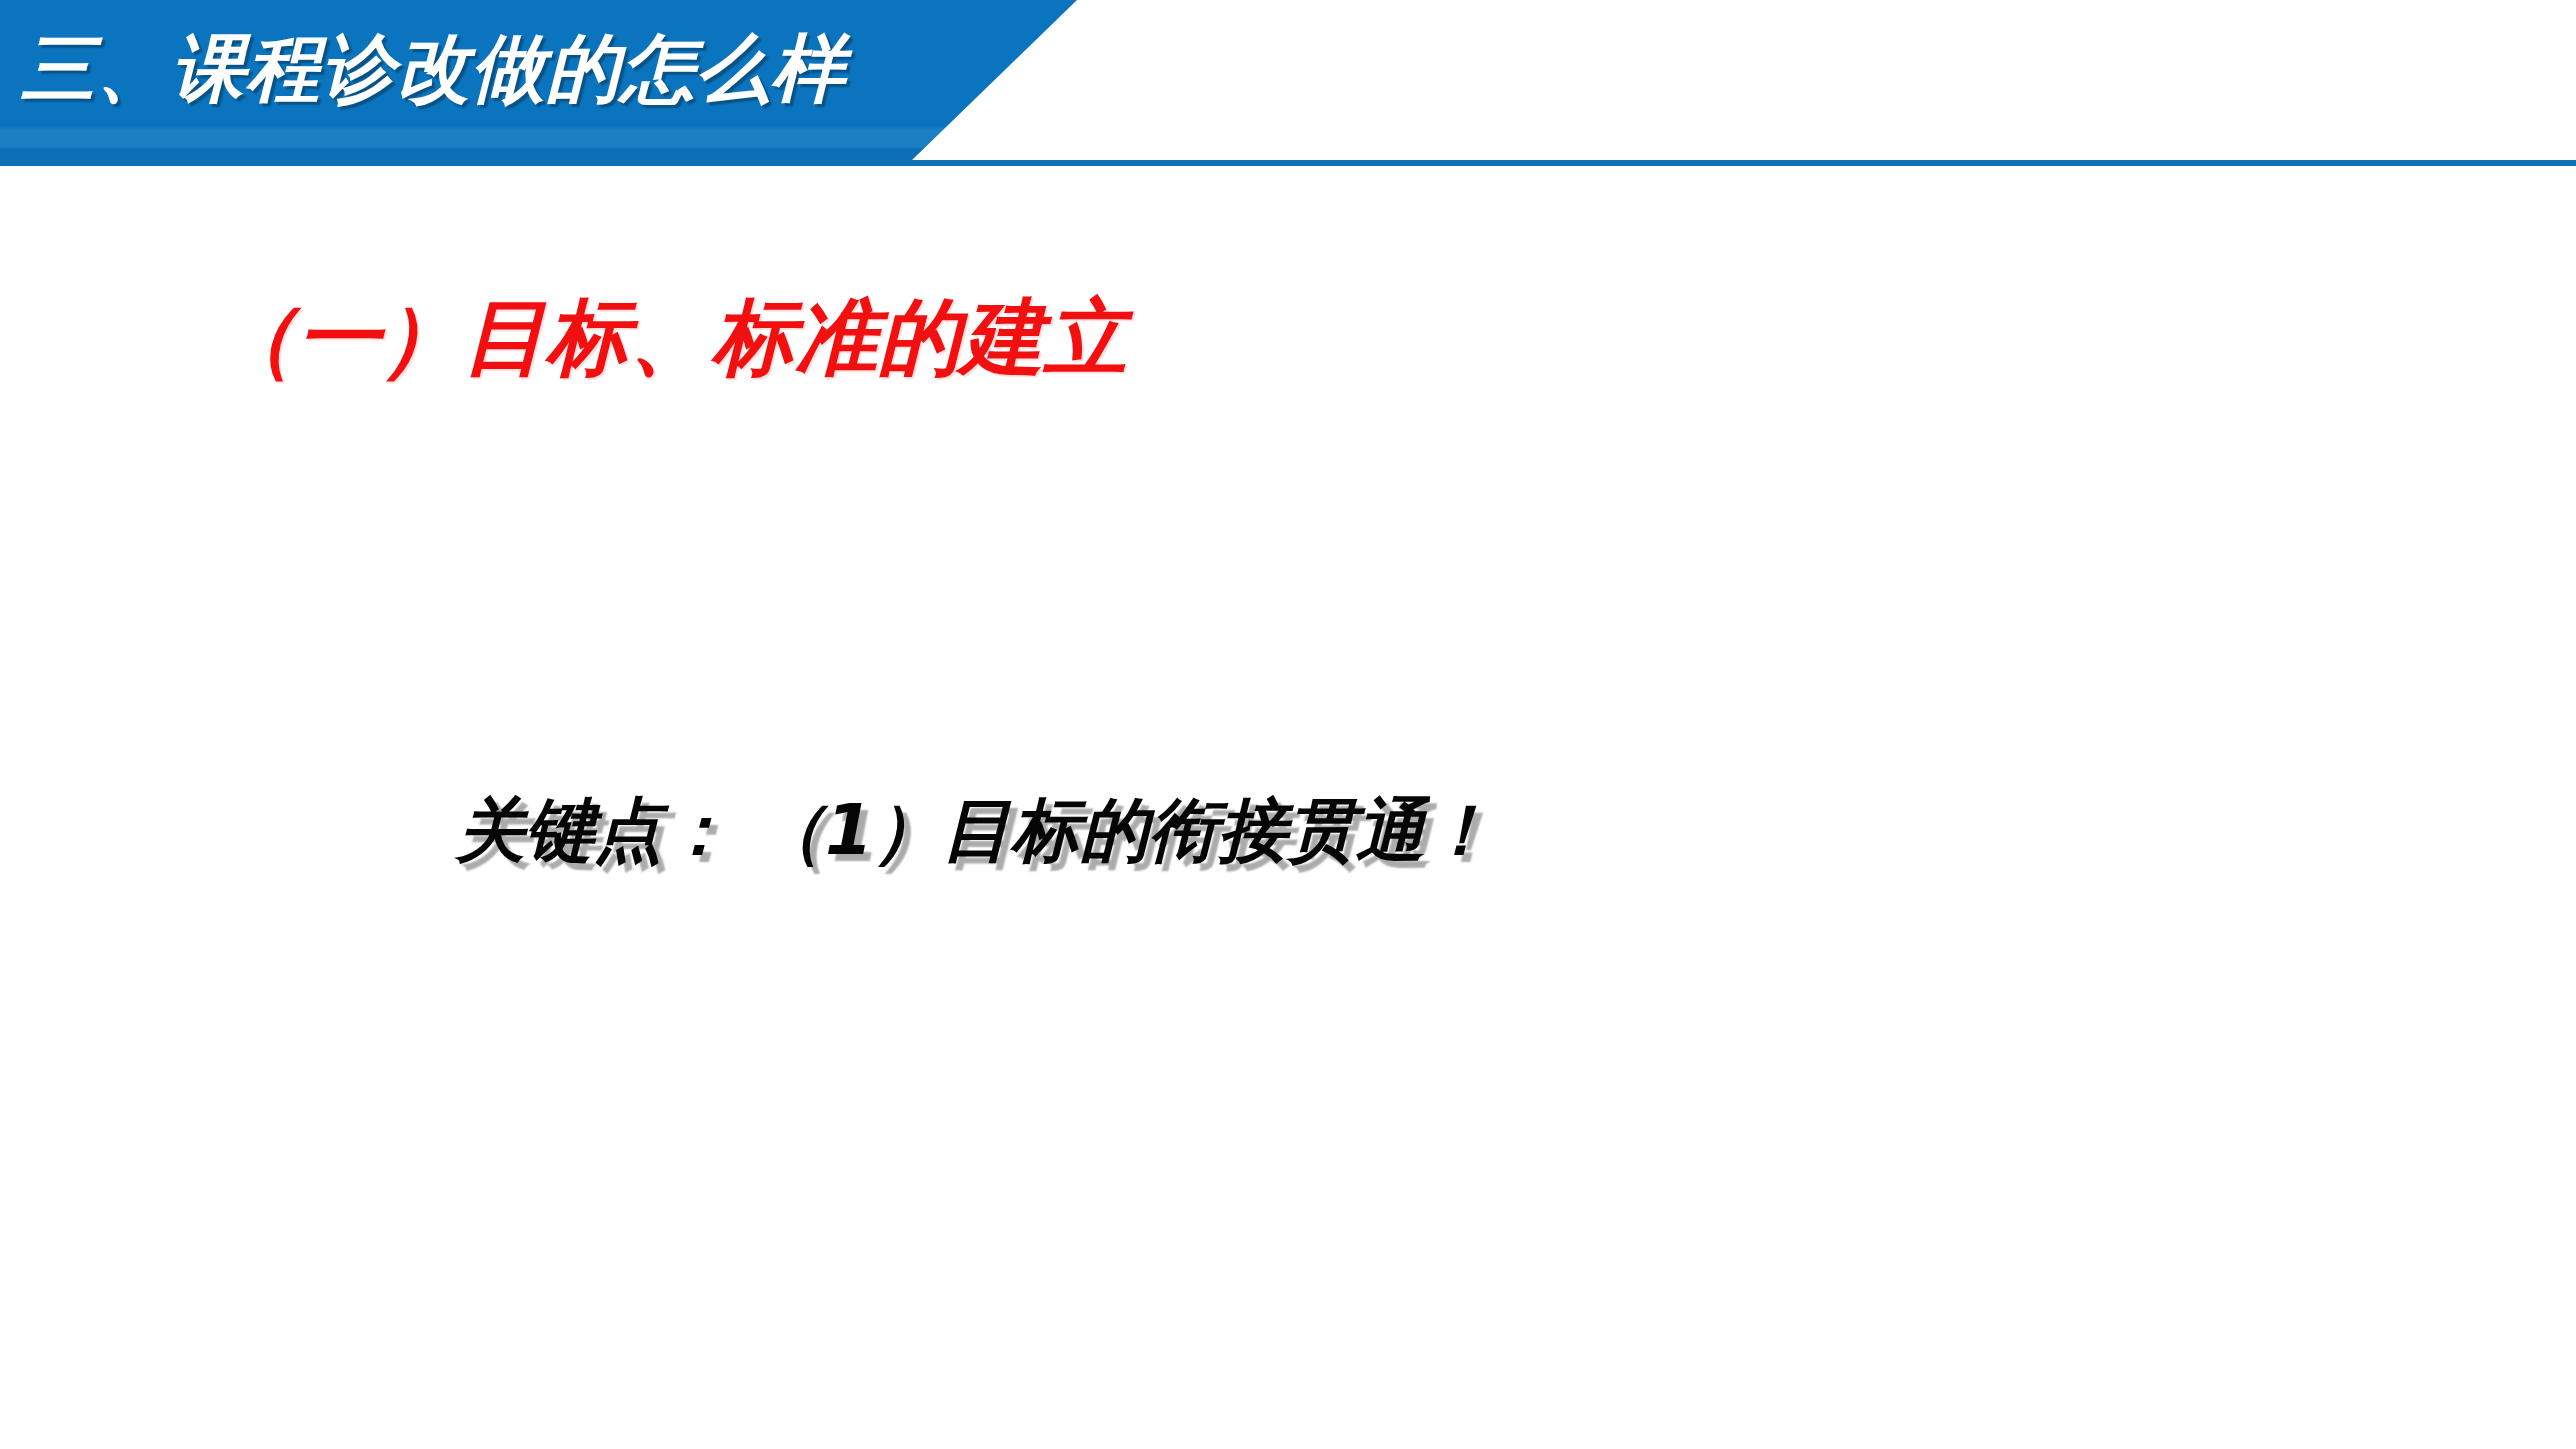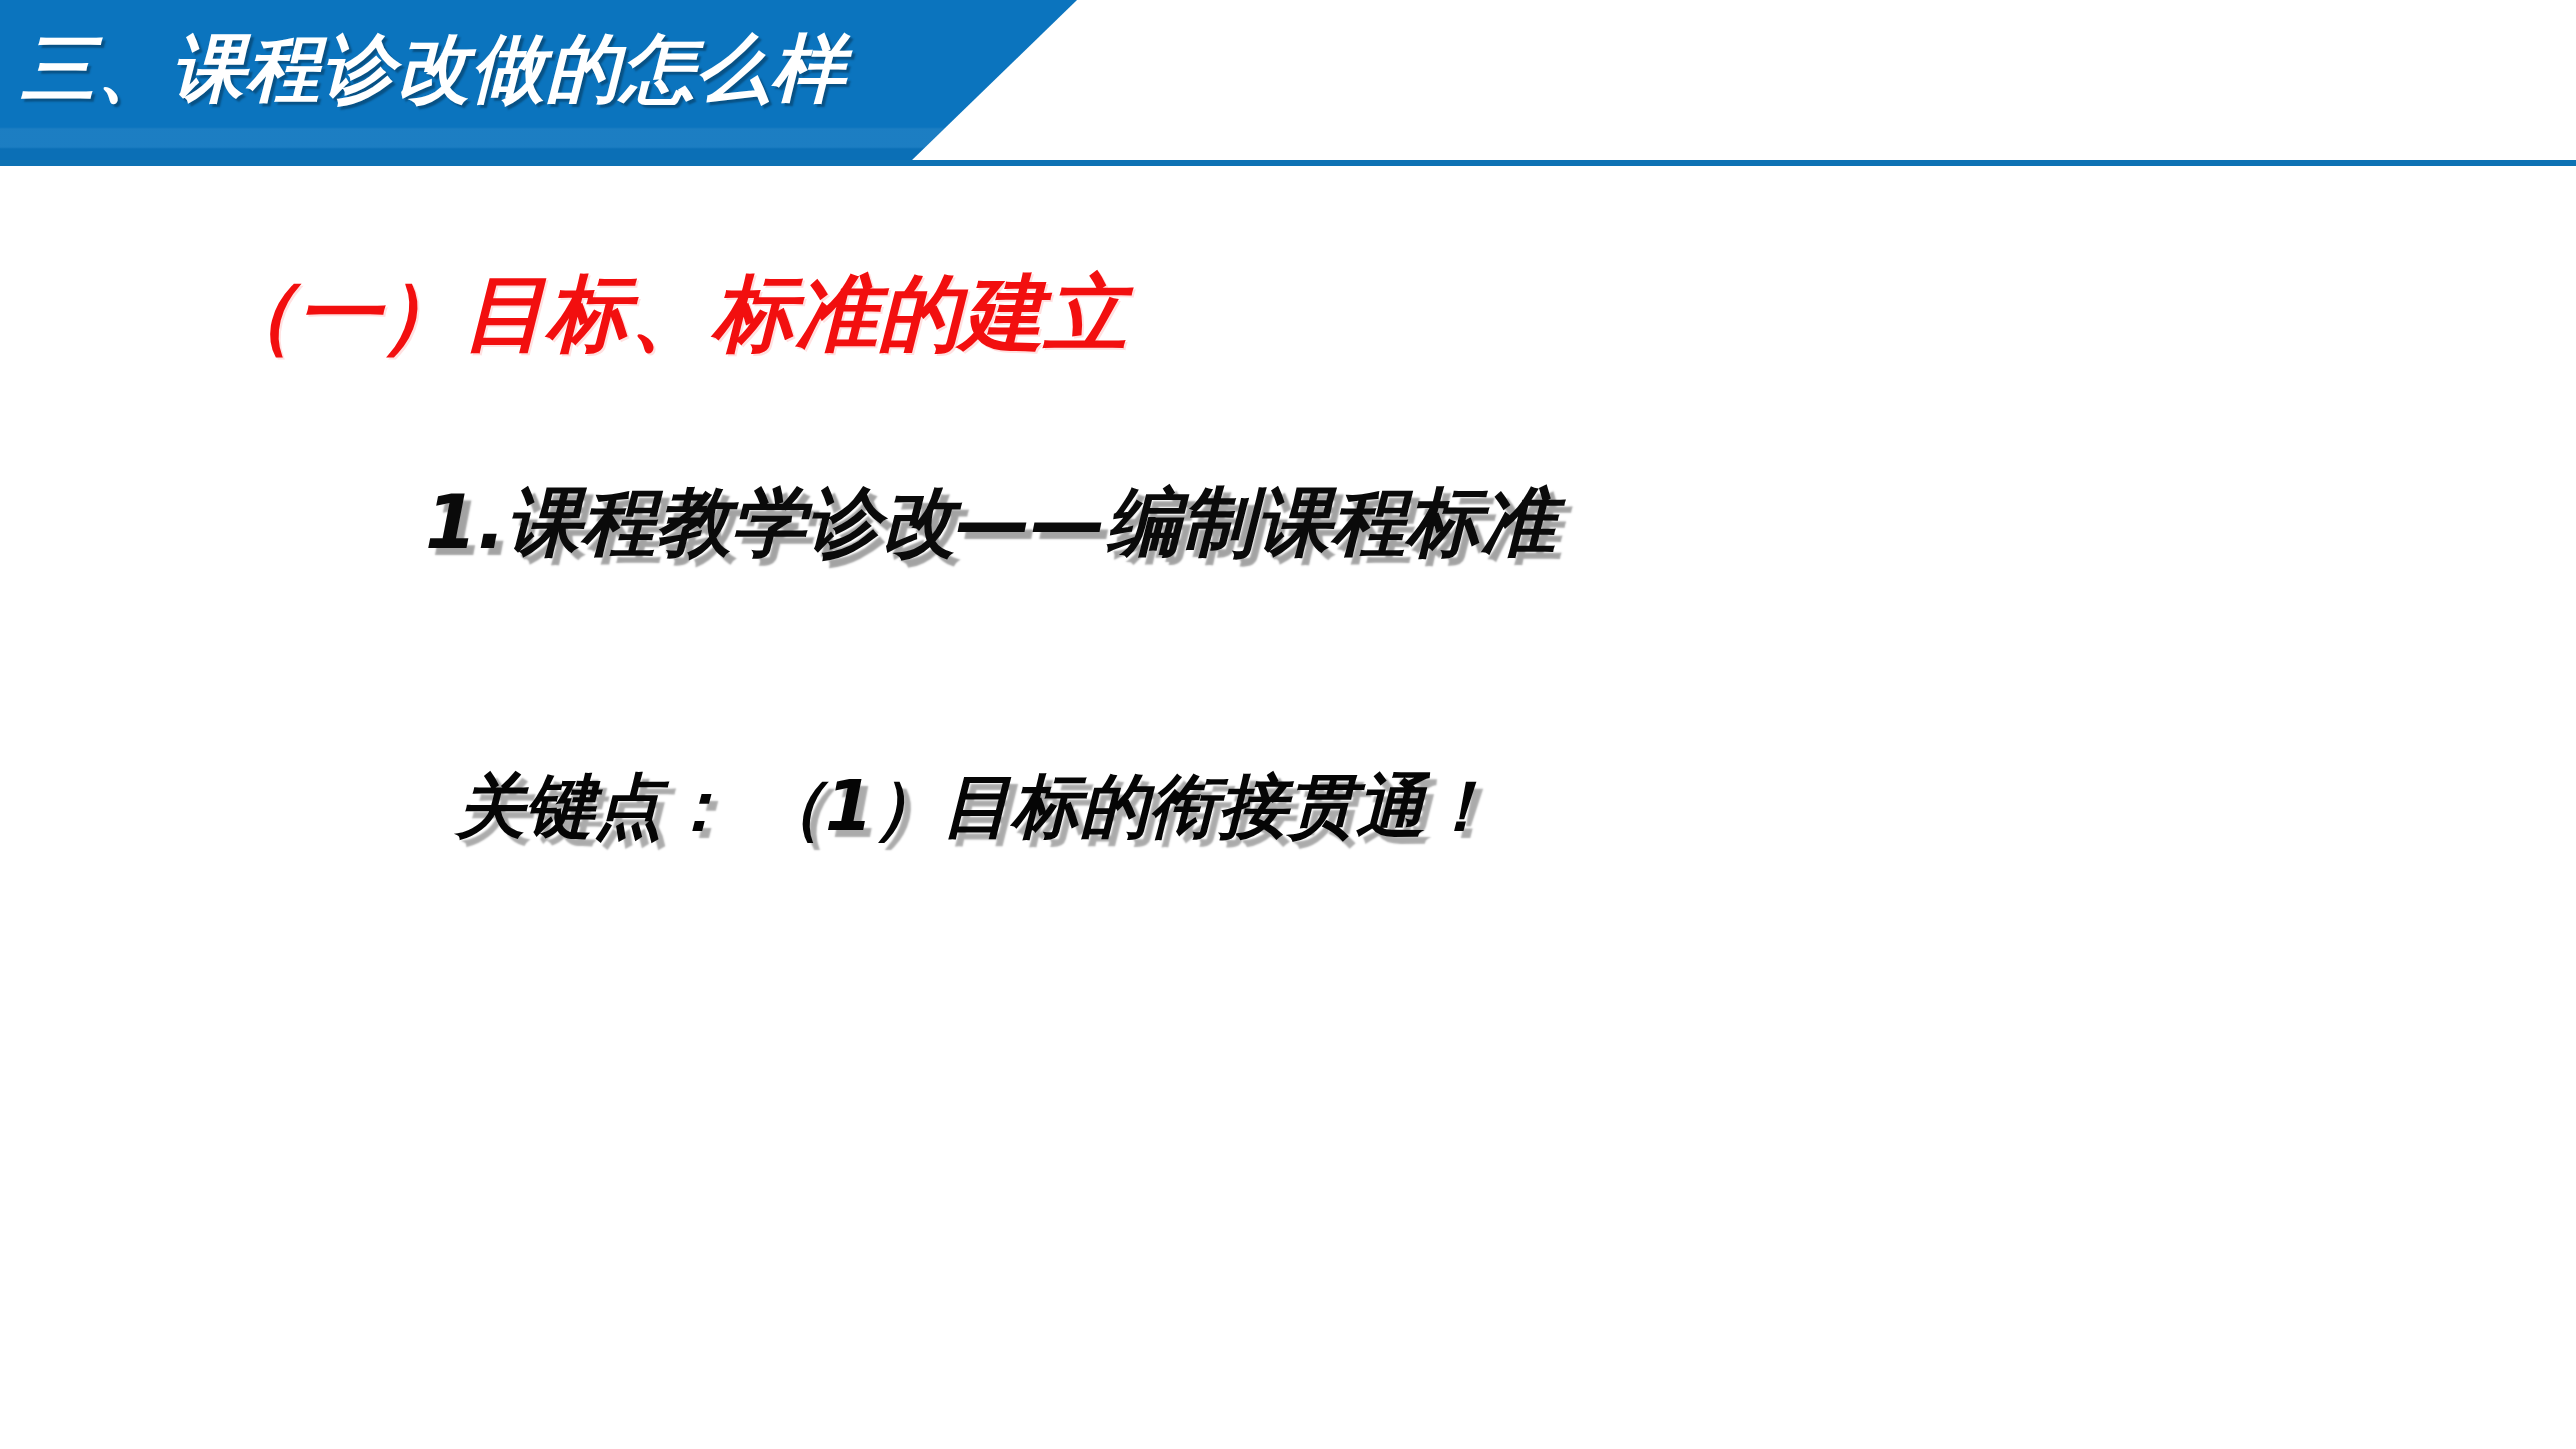--- a/index.html
+++ b/index.html
@@ -85,20 +85,21 @@
     top: 166px;
     width: 2576px;
     height: 1284px;
   }
 
   .line {
     position: absolute;
     white-space: nowrap;
     font-weight: bold;
     letter-spacing: 0px;
+    margin-top: 24px;
   }
 
   .line-heading {
     left: 214px;
     top: 93px;
     font-size: 83px;
     color: #f20f0f;
     text-shadow: 1.9px 1.9px 0 rgba(255,120,120,0.22);
   }
 
@@ -136,21 +137,20 @@
   </div>
 
   <div class="header-title">三、课程诊改做的怎么样</div>
 
   <div class="header-rule"></div>
 
   <div class="body-area">
 
     <div class="line line-heading">（一）目标、标准的建立</div>
 
-    <div class="line line-sub">1.课程教学诊改——编制课程标准</div>
 
     <div class="line line-key1">关键点： （1）目标的衔接贯通！</div>
 
 
   </div>
 
 </div>
 
 
 </body></html>

